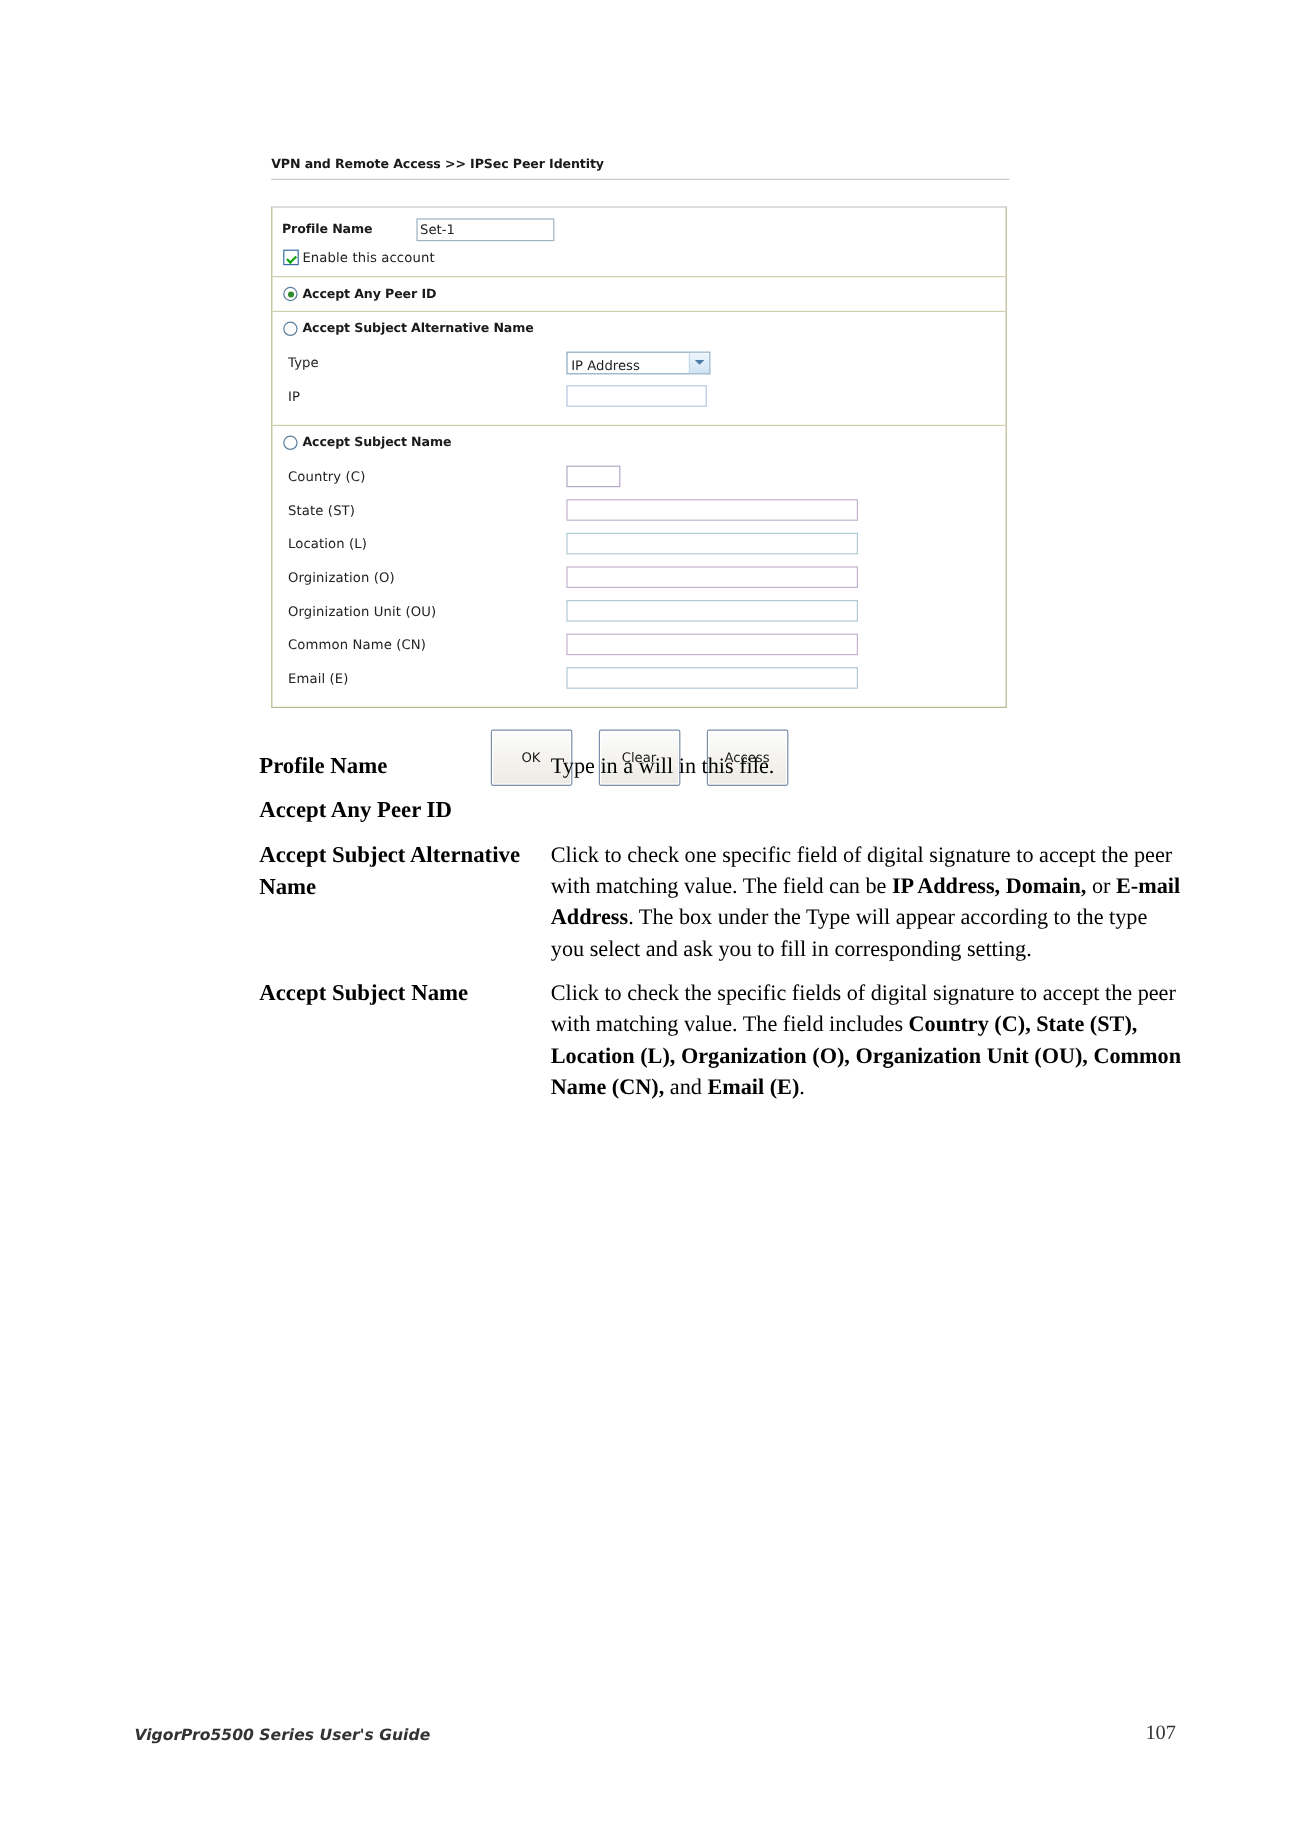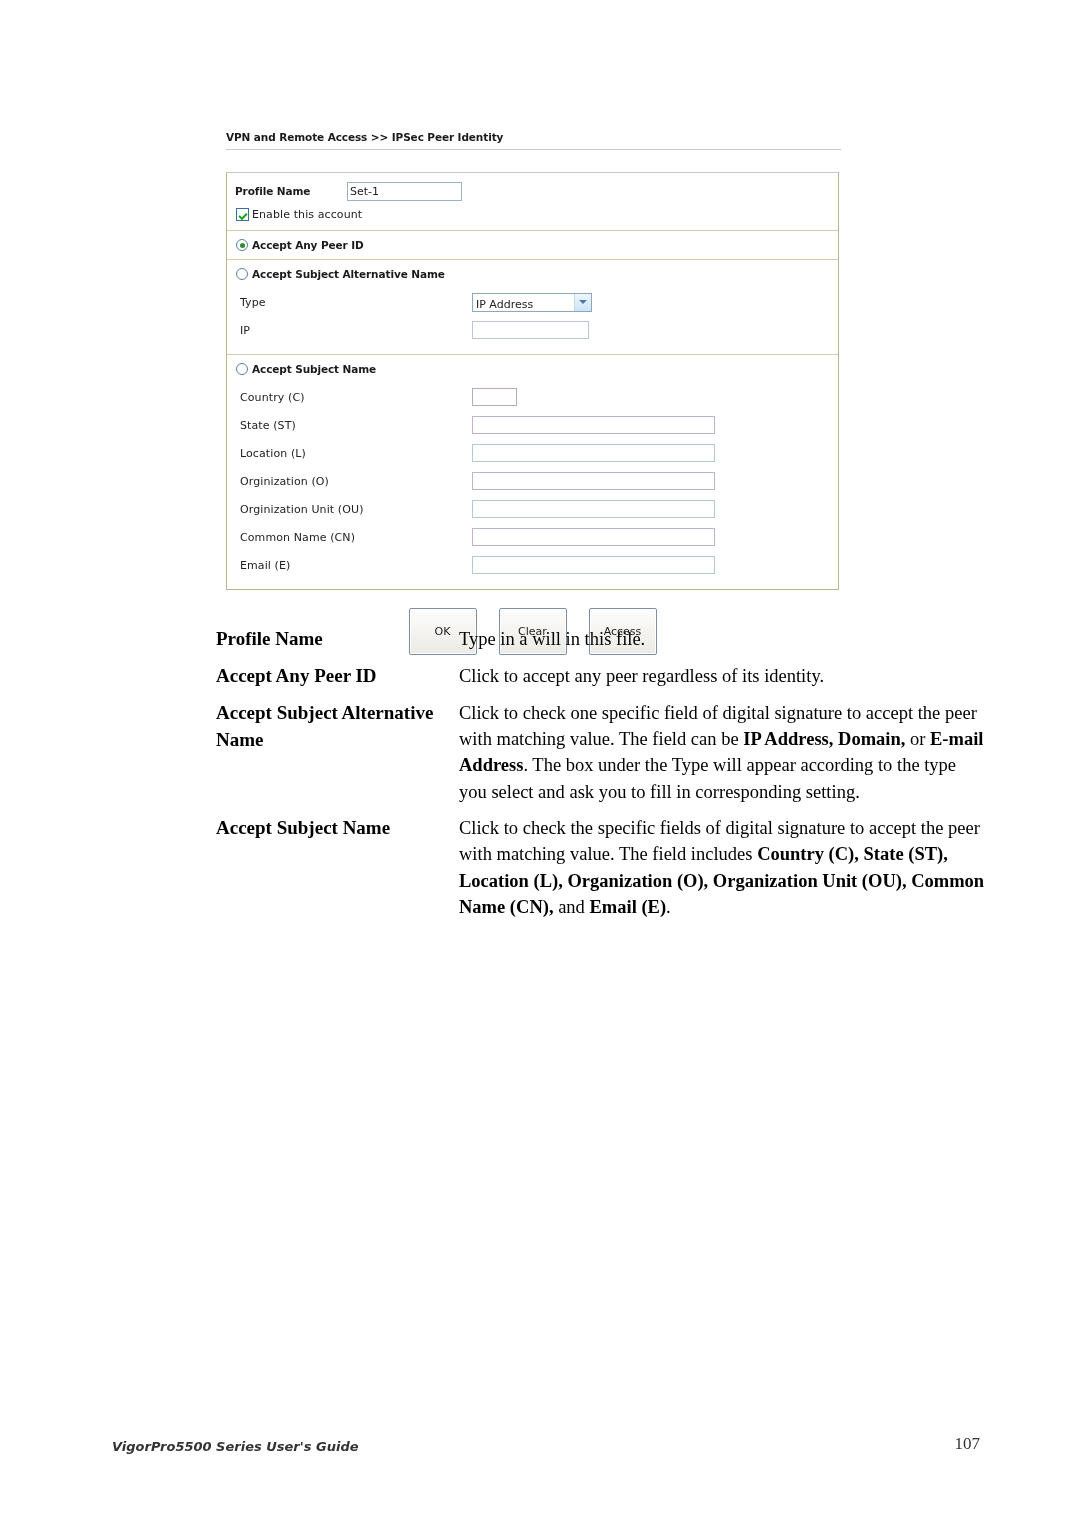--- a/index.html
+++ b/index.html
@@ -390,21 +390,20 @@
 
 <div class="explain">
 
   <div class="ex-row">
     <div class="ex-term">Profile Name</div>
     <div class="ex-desc">Type in a will in this file.</div>
   </div>
 
   <div class="ex-row">
     <div class="ex-term">Accept Any Peer ID</div>
-    <div class="ex-desc">Click to accept any peer regardless of its identity.</div>
   </div>
 
   <div class="ex-row">
     <div class="ex-term">Accept Subject Alternative Name</div>
     <div class="ex-desc">Click to check one specific field of digital signature to accept the peer with matching value. The field can be <b>IP Address, Domain,</b> or <b>E-mail Address</b>. The box under the Type will appear according to the type you select and ask you to fill in corresponding setting.</div>
   </div>
 
   <div class="ex-row">
     <div class="ex-term">Accept Subject Name</div>
     <div class="ex-desc">Click to check the specific fields of digital signature to accept the peer with matching value. The field includes <b>Country (C), State (ST), Location (L), Organization (O), Organization Unit (OU), Common Name (CN),</b> and <b>Email (E)</b>.</div>

